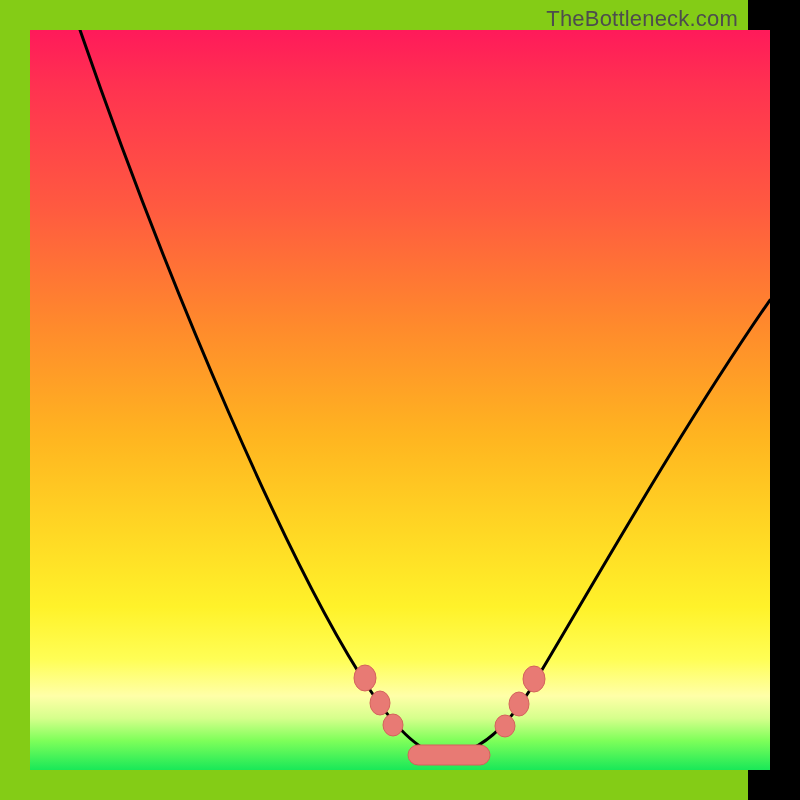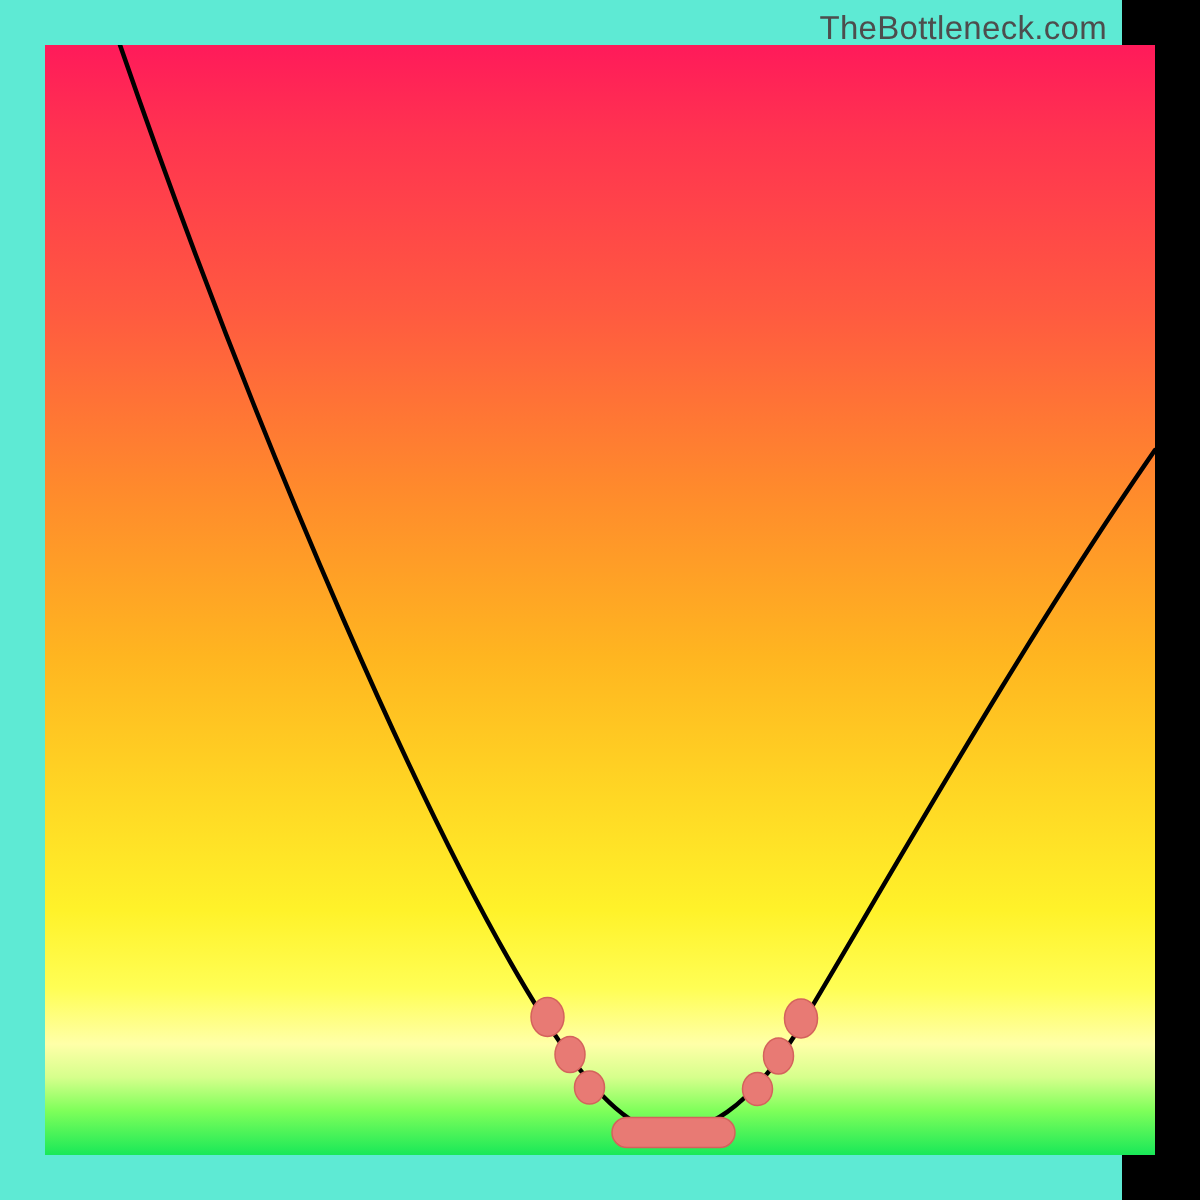--- a/index.html
+++ b/index.html
@@ -8,21 +8,21 @@
     width: 800px;
     height: 800px;
     overflow: hidden;
     background: #000;
     font-family: Arial, Helvetica, sans-serif;
   }
   .frame {
     position: relative;
     width: 748px;
     height: 800px;
-    background: #5eead4;
+    background: #84cc16;
   }
   .plot-area {
     position: absolute;
     left: 30px;
     top: 30px;
     width: 740px;
     height: 740px;
     
     background: linear-gradient(
       to bottom,

